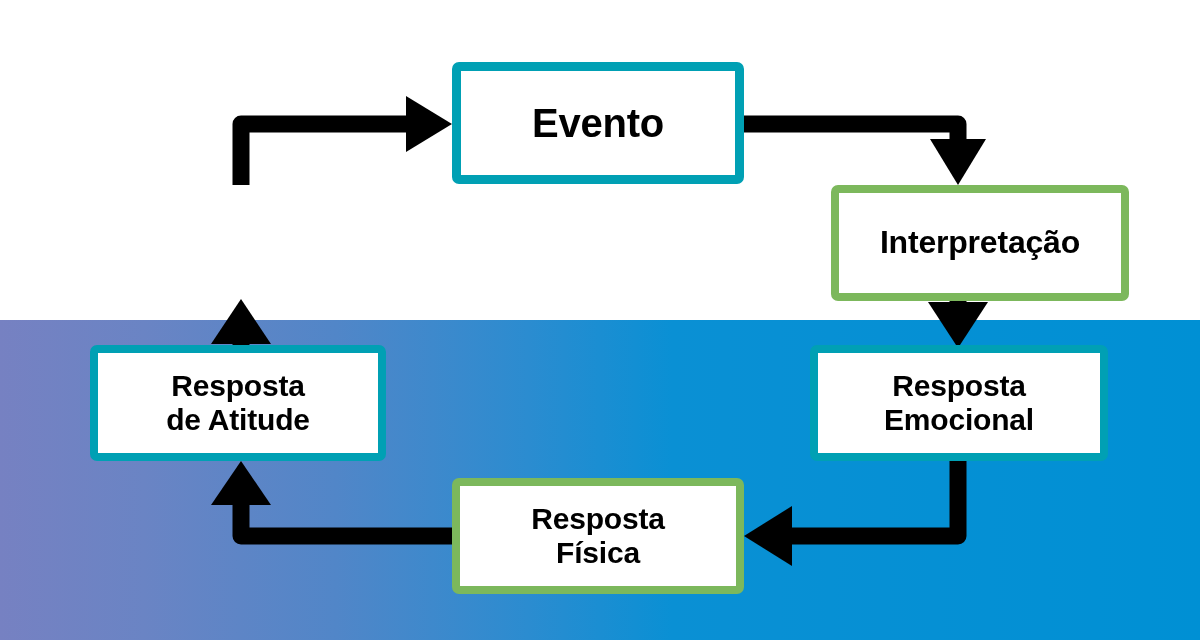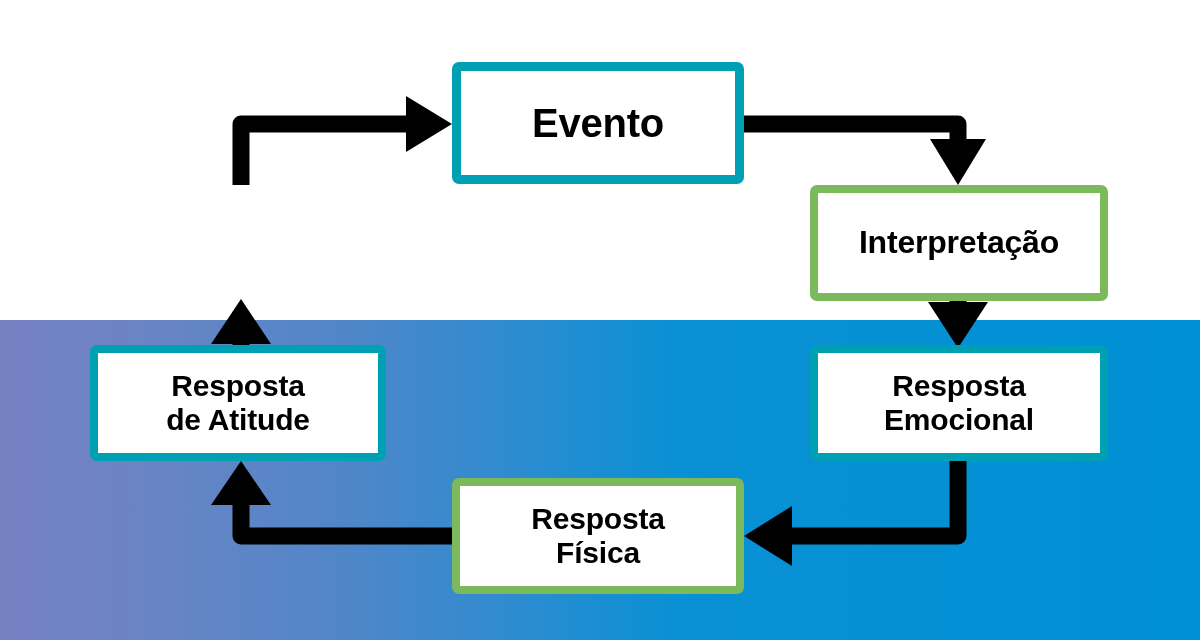--- a/index.html
+++ b/index.html
@@ -50,21 +50,21 @@
   .teal{border-color:#00a0b4;}
   .green{border-color:#7cb85c;}
 
   #node-evento{
     left:452px;top:62px;width:292px;height:122px;
     border-width:9px;
   }
   #node-evento .label{font-size:40px;}
 
   #node-interpretacao{
-    left:810px;top:185px;width:298px;height:116px;
+    left:831px;top:185px;width:298px;height:116px;
     border-width:8px;
     align-items:center;
   }
   #node-interpretacao .label{font-size:32px;}
 
   #node-resposta-emocional{
     left:810px;top:345px;width:298px;height:116px;
     border-width:8px;
   }
   #node-resposta-emocional .label{font-size:30px;}

